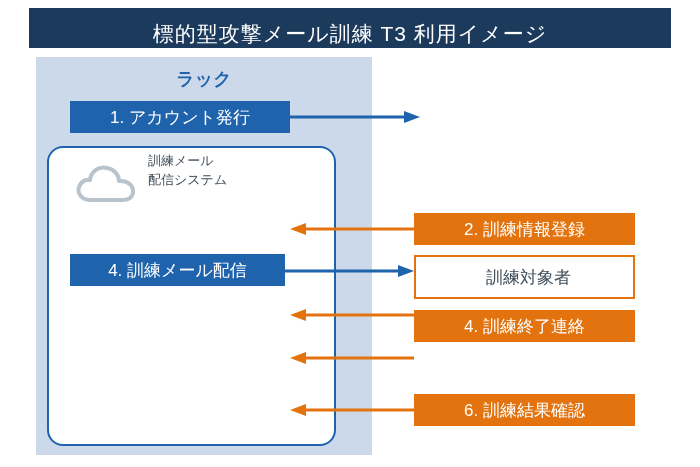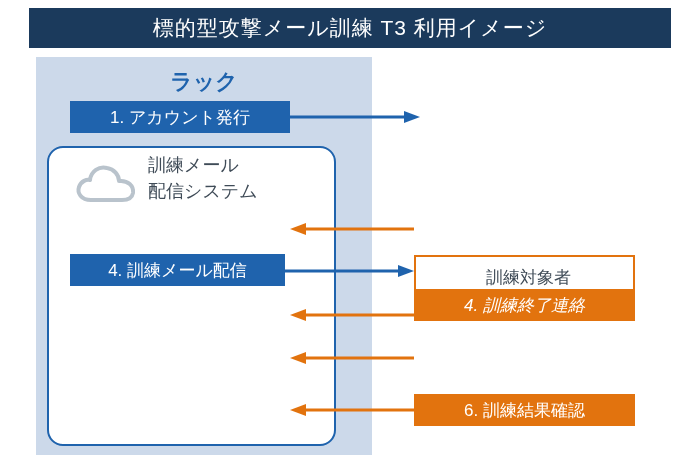--- a/index.html
+++ b/index.html
@@ -20,21 +20,21 @@
 
   
   .title-bar {
     position: absolute;
     left: 29px;
     top: 8px;
     width: 642px;
     height: 40px;
     background: #1b3a5c;
     display: flex;
-    align-items: center;
+    align-items: flex-end;
     justify-content: center;
   }
   .title-bar .title-text {
     color: #ffffff;
     font-size: 21px;
     letter-spacing: 1px;
     white-space: nowrap;
   }
 
   
@@ -51,21 +51,21 @@
   .col-right {
     left: 372px;
     width: 299px;
     background: #fbe0c8;
   }
   .col-head {
     position: absolute;
     top: 10px;
     width: 100%;
     text-align: center;
-    font-size: 22px;
+    font-size: 18px;
     font-weight: bold;
   }
   .col-left .col-head { color: #1f63ad; }
   .col-right .col-head { color: #e2730e; }
 
   
   .system-box {
     position: absolute;
     left: 47px;
     top: 146px;
@@ -80,21 +80,21 @@
     left: 75px;
     top: 162px;
     width: 62px;
     height: 42px;
   }
   .system-label {
     position: absolute;
     left: 148px;
     top: 152px;
     width: 150px;
-    font-size: 18px;
+    font-size: 13px;
     color: #3f4b57;
     line-height: 1.45;
   }
 
   
   .box {
     position: absolute;
     display: flex;
     align-items: center;
     justify-content: center;
@@ -113,21 +113,21 @@
   .box-white {
     background: #ffffff;
     color: #3f4b57;
     border: 2px solid #e2730e;
   }
 
   .b-account  { left: 70px;  top: 101px; width: 220px; height: 32px; }
   .b-delivery { left: 70px;  top: 254px; width: 215px; height: 32px; }
   .b-regist   { left: 414px; top: 213px; width: 221px; height: 32px; }
   .b-target   { left: 414px; top: 255px; width: 221px; height: 44px; padding-left: 8px; }
-  .b-finish   { left: 414px; top: 289px; width: 221px; height: 32px; font-style: italic; }
+  .b-finish   { left: 414px; top: 310px; width: 221px; height: 32px; }
   .b-survey   { left: 414px; top: 342px; width: 221px; height: 32px; }
   .b-result   { left: 414px; top: 394px; width: 221px; height: 32px; text-align: center; }
 
   
   .arrow {
     position: absolute;
     height: 11px;
   }
   .arrow svg { display: block; }
 </style>
@@ -154,20 +154,21 @@
   </div>
 
   <div class="system-label">
     <div>訓練メール</div>
     <div>配信システム</div>
   </div>
 
   <div class="box box-blue b-account">1. アカウント発行</div>
   <div class="box box-blue b-delivery">4. 訓練メール配信</div>
 
+  <div class="box box-orange b-regist">2. 訓練情報登録</div>
   <div class="box box-white b-target">訓練対象者</div>
   <div class="box box-orange b-finish">4. 訓練終了連絡</div>
   <div class="box box-orange b-result">6. 訓練結果確認</div>
 
   <div class="arrow" style="left:290px; top:111px; width:130px;">
     <svg width="130" height="12" viewBox="0 0 130 12">
       <line x1="0" y1="6" x2="116" y2="6" stroke="#1f63ad" stroke-width="3"></line>
       <polygon points="130,6 114,0 114,12" fill="#1f63ad"></polygon>
     </svg>
   </div>

